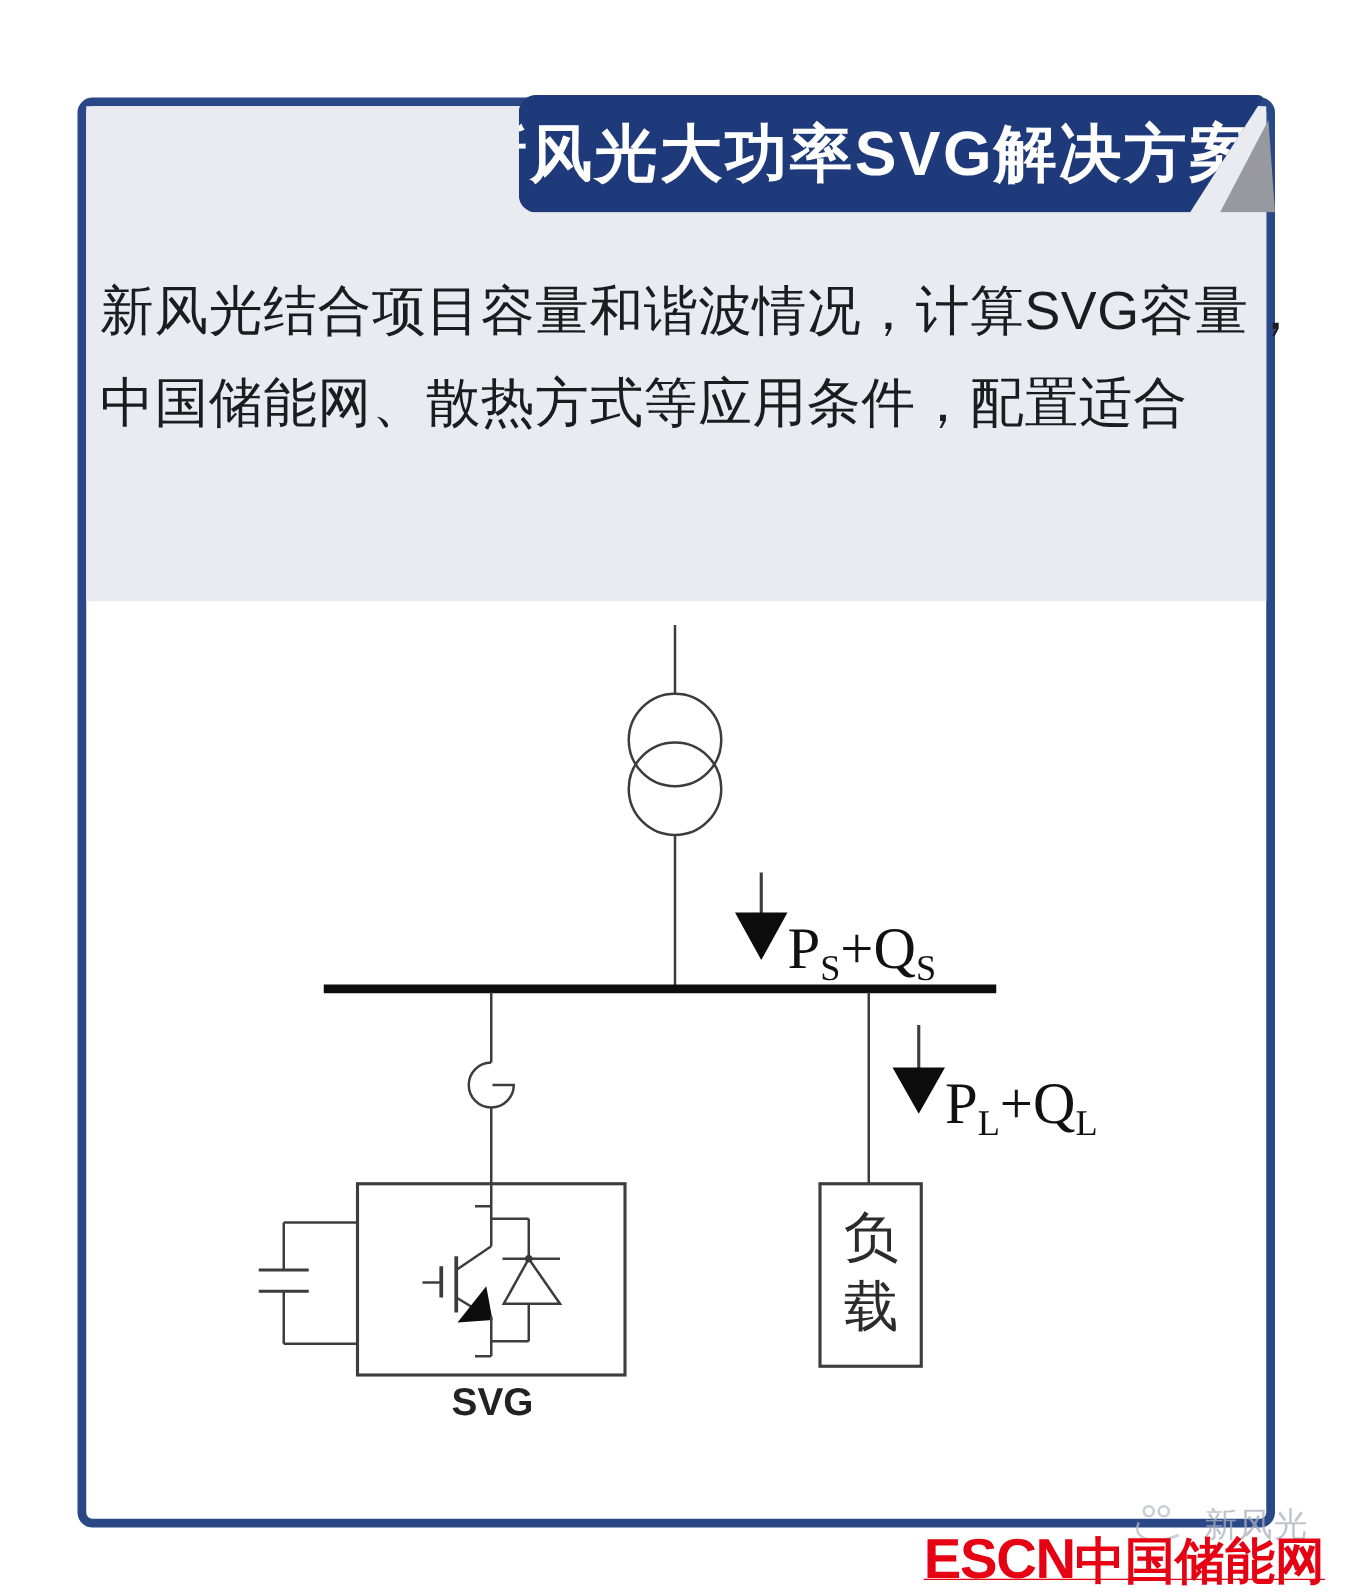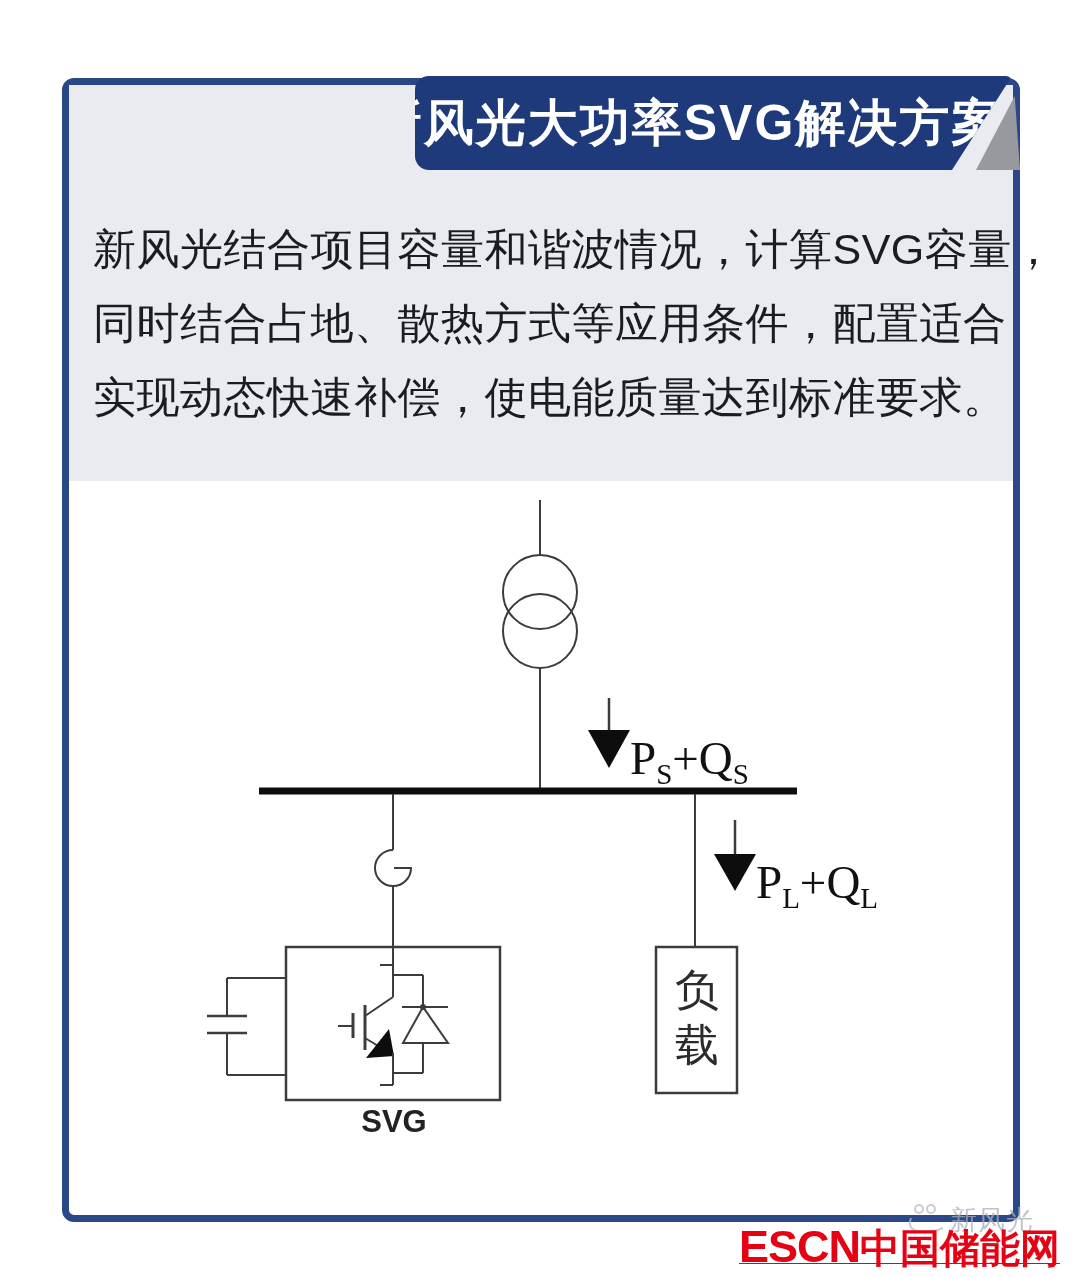--- a/index.html
+++ b/index.html
@@ -16,28 +16,28 @@
             background:#1e3a7a; border-radius:14px 6px 8px 14px;
             clip-path:polygon(0 0, 100% 0, calc(100% - 60px) 100%, 0 100%);
             display:flex; align-items:center; justify-content:center;
             padding-right:52px; z-index:3; }
   .banner-title { color:#ffffff; font-size:50px; font-weight:bold;
                   letter-spacing:2px; white-space:nowrap; }
 
   .gray-tri { position:absolute; left:976px; top:96px; width:44px; height:74px;
               background:#97999e; clip-path:polygon(88% 0, 100% 100%, 0 100%); z-index:2; }
 
-  .desc { position:absolute; left:80px; top:212px; z-index:2;margin-left:13px; }
+  .desc { position:absolute; left:80px; top:212px; z-index:2; }
   .desc-line { font-size:43px; line-height:74px; color:#1b1c20;
                letter-spacing:0.5px; white-space:nowrap; font-weight:500; }
 
   .diagram { position:absolute; left:0; top:0; z-index:2; }
 
   .watermark { position:absolute; left:903px; top:1200px; z-index:4;
-               display:flex; align-items:center; gap:3px; opacity:0.75; }
+               display:flex; align-items:center; gap:16px; opacity:0.75; }
   .watermark-text { color:#a9b0bc; font-size:27px; letter-spacing:1px; white-space:nowrap; }
 
   .logo { position:absolute; right:20px; top:1221px; z-index:5; color:#e60113;
           font-weight:bold; white-space:nowrap;text-decoration:underline; }
   .logo-en { font-size:45px; letter-spacing:-1px; }
   .logo-cn { font-size:40px; letter-spacing:0px; }
 </style>
 </head>
 <body>
 
@@ -46,22 +46,21 @@
 <div class="panel"></div>
 
 <div class="gray-tri"></div>
 
 <div class="banner">
   <span class="banner-title">新风光大功率SVG解决方案</span>
 </div>
 
 <div class="desc">
   <div class="desc-line">新风光结合项目容量和谐波情况，计算SVG容量，</div>
-  <div class="desc-line">同时结合占地、散热方式等应用条件，配置适合</div>
-  <div class="desc-line">实现动态快速补偿，使电能质量达到标准要求。</div>
+  <div class="desc-line">中国储能网、散热方式等应用条件，配置适合</div>
 </div>
 
 <svg class="diagram" width="1080" height="1277" viewBox="0 0 1080 1277" fill="none" stroke="#3c3c3c" stroke-width="2">
 
   <g>
     <line x1="540" y1="500" x2="540" y2="556"></line>
     <circle cx="540" cy="592" r="37"></circle>
     <circle cx="540" cy="631" r="37"></circle>
     <line x1="540" y1="668" x2="540" y2="789"></line>
   </g>

